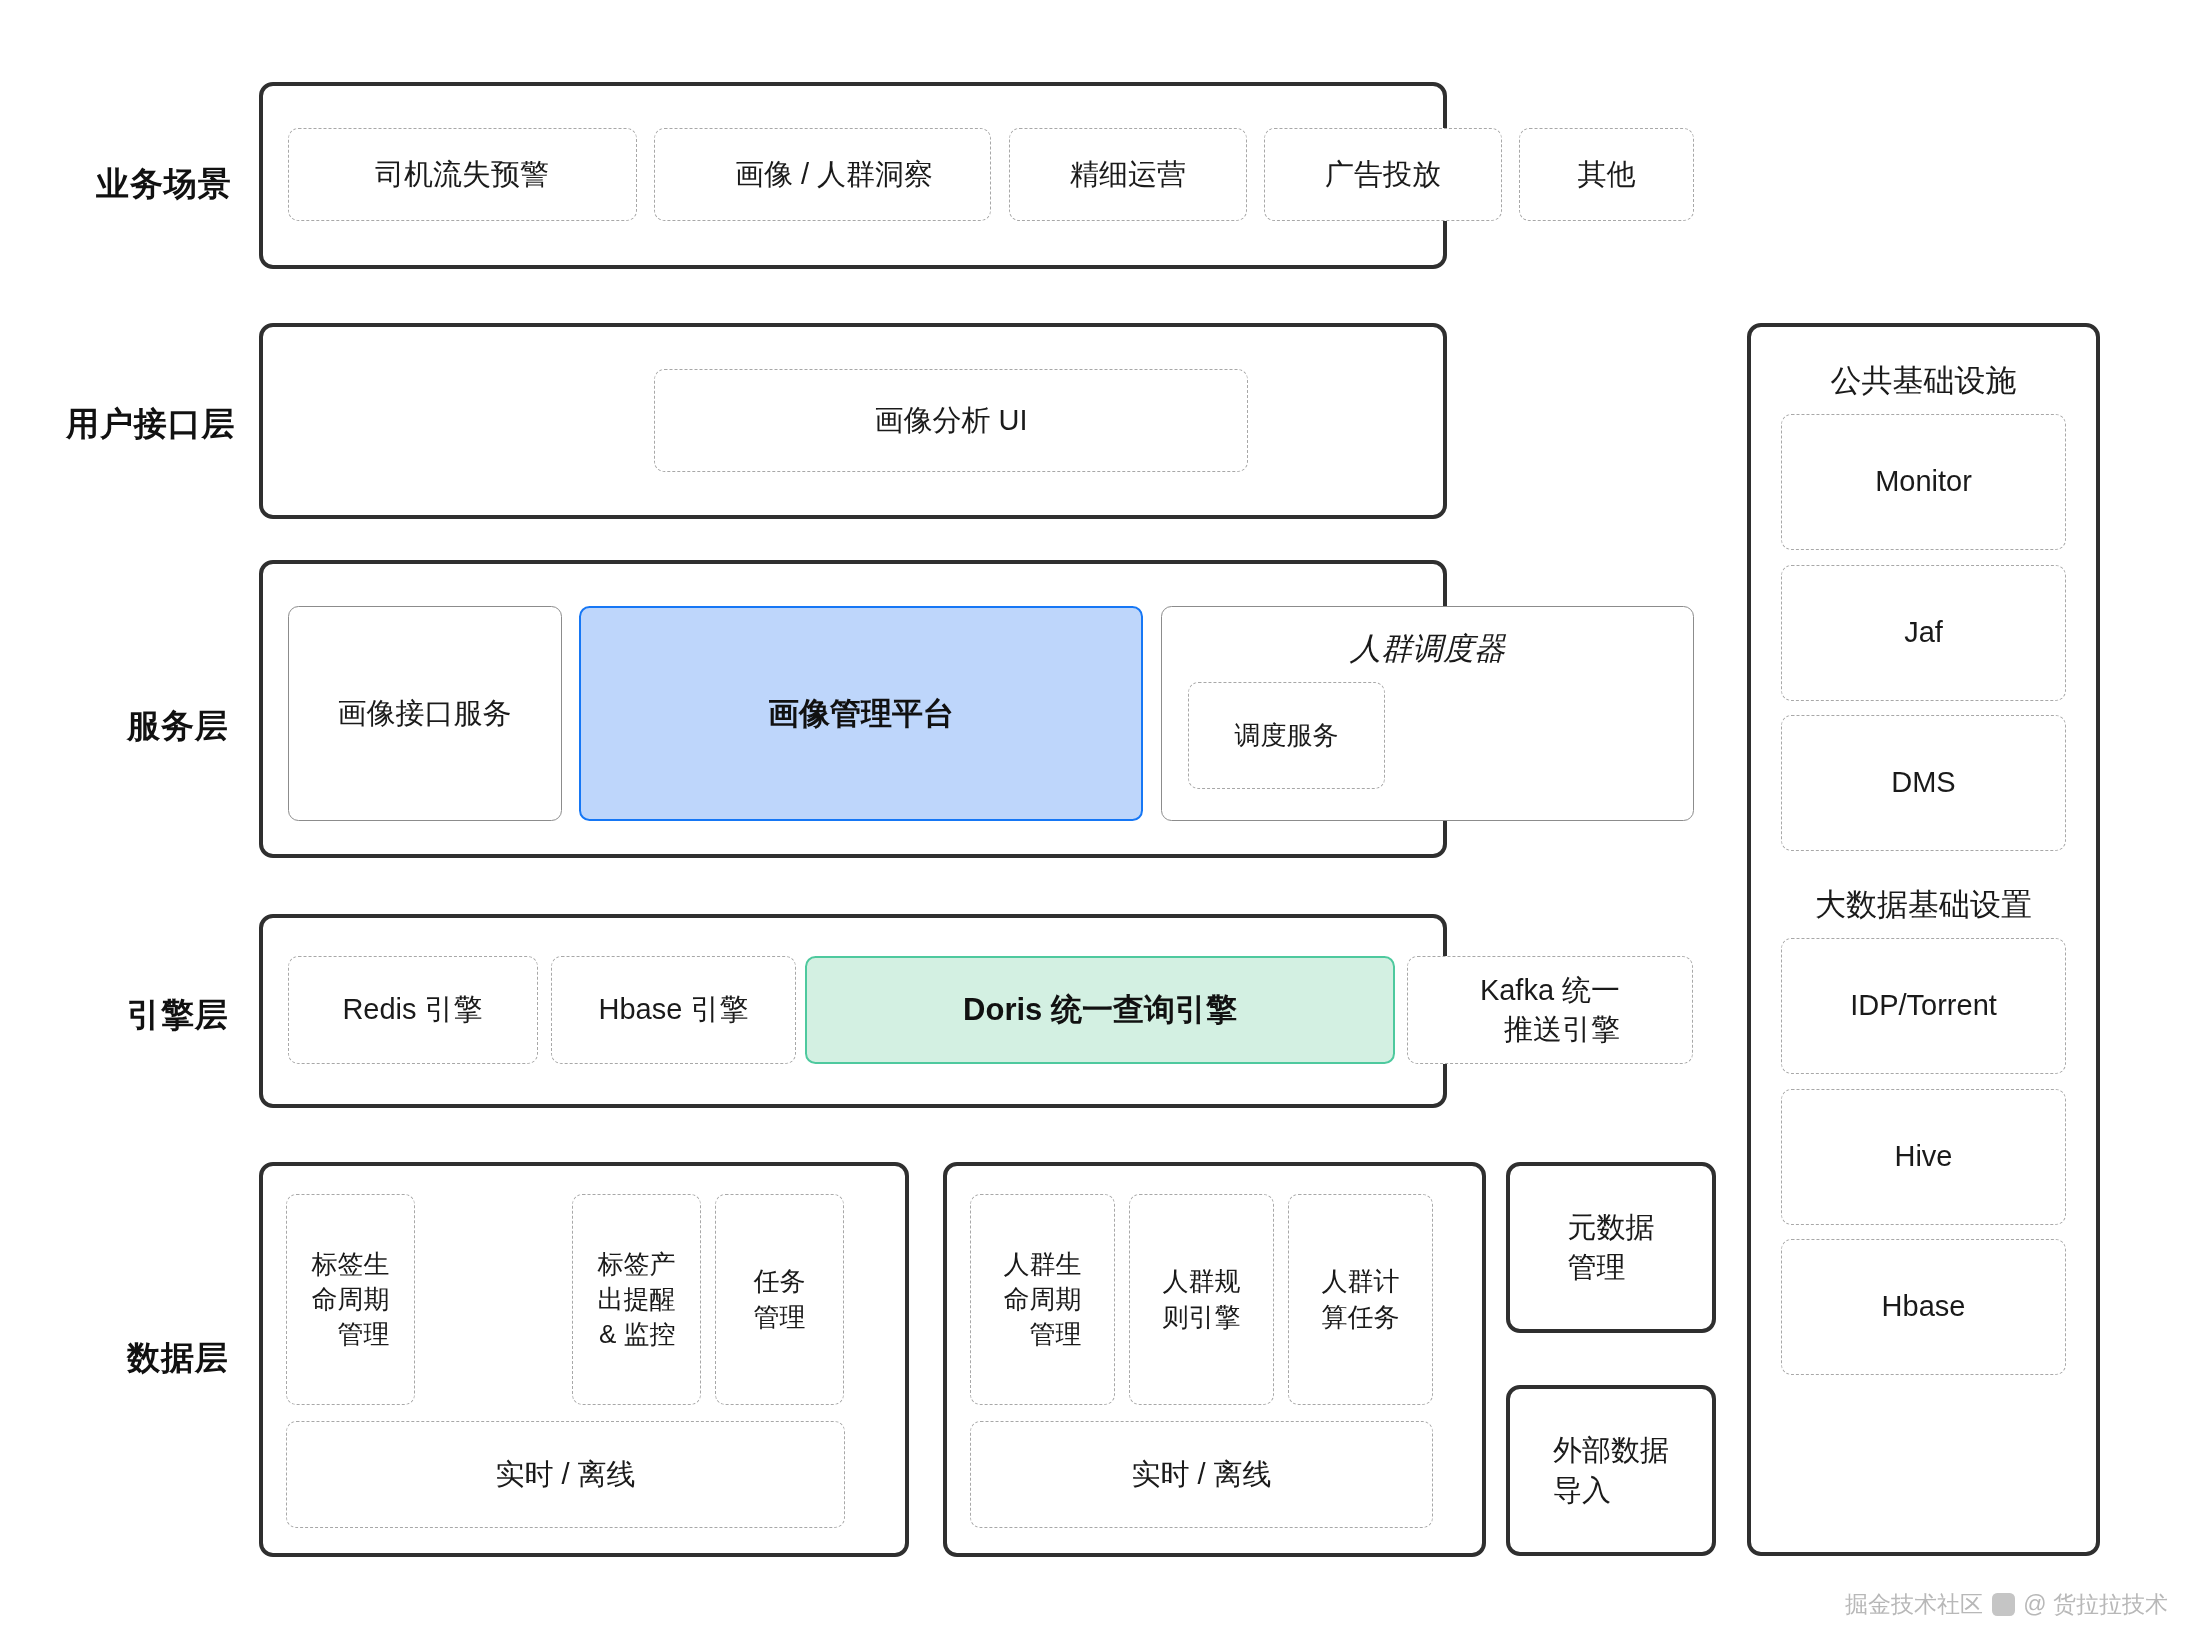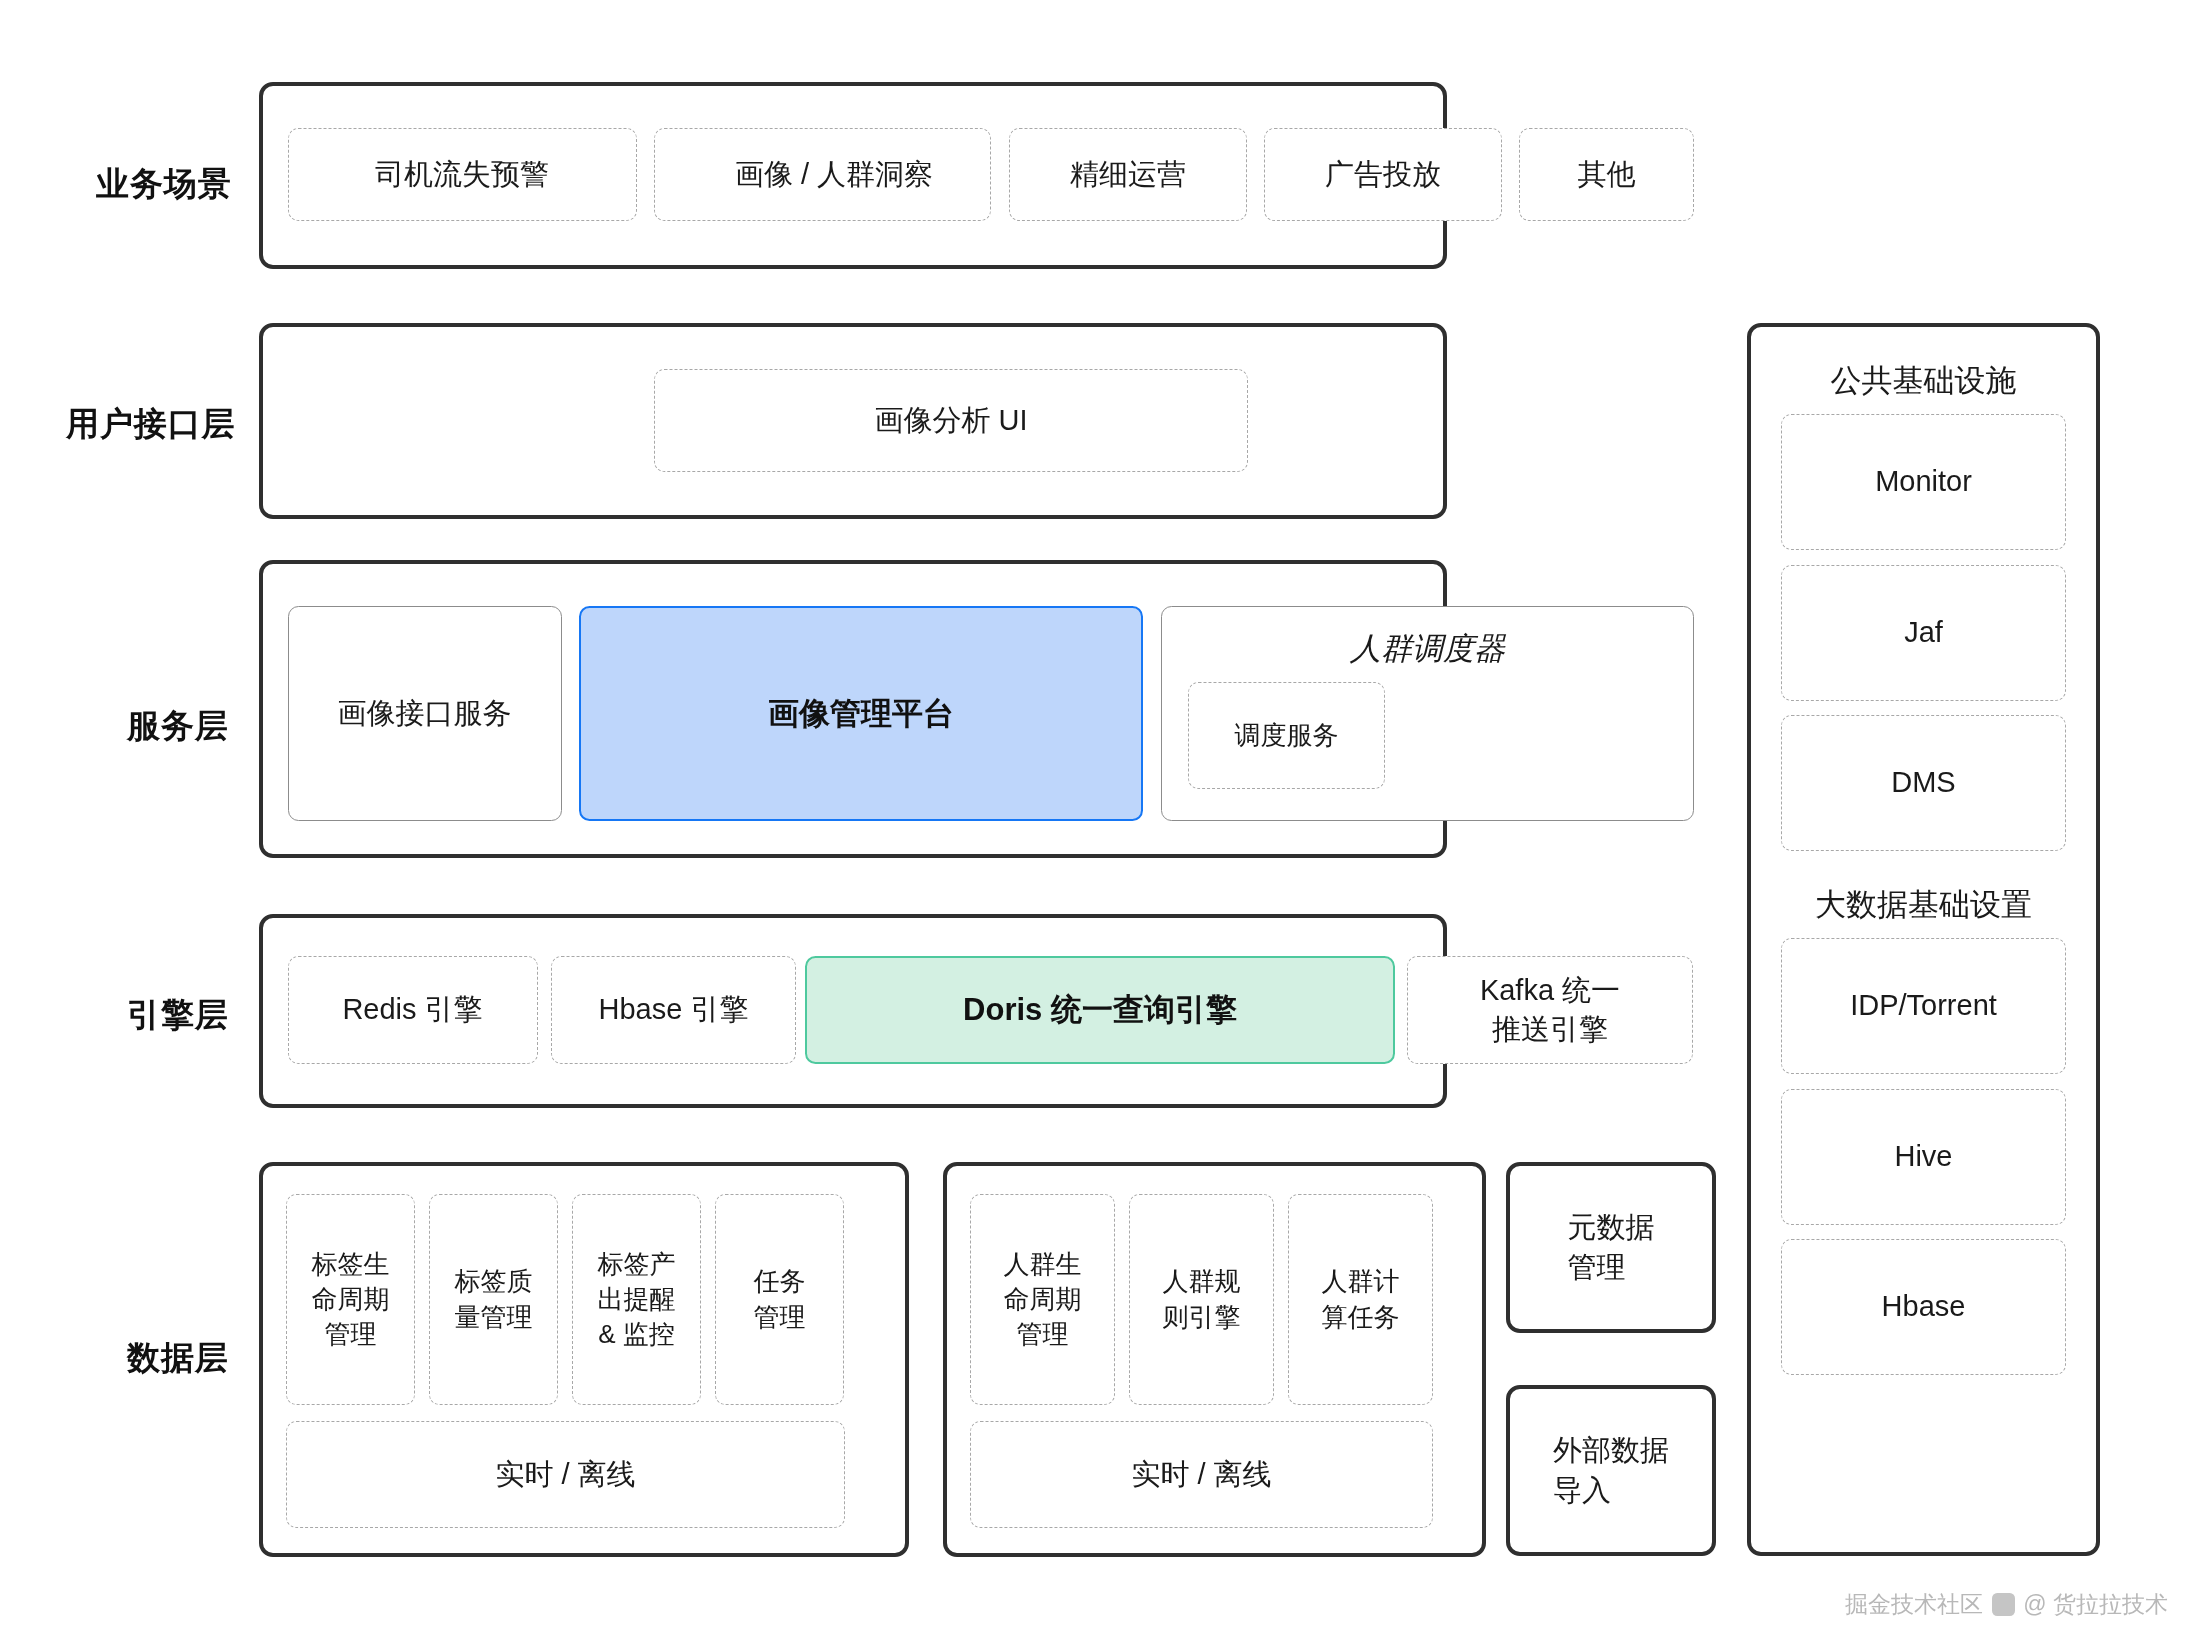--- a/index.html
+++ b/index.html
@@ -34,21 +34,21 @@
     justify-content: center;
     text-align: center;
   }
   .dashbox {
     border: 1.7px dashed #a8a8a8;
     border-radius: 10.5px;
     background: #ffffff;
     display: flex;
     align-items: center;
     justify-content: center;
-    text-align: center;
+    text-align: right;
   }
   .bluebox {
     border: 2.6px solid #1677f5;
     border-radius: 10.5px;
     background: #bed6fb;
     display: flex;
     align-items: center;
     justify-content: center;
     text-align: center;
   }
@@ -189,24 +189,20 @@
   </div>
 
   <div class="row-label" style="left:127px; top:1336px;">数据层</div>
 
   <div class="outer" id="grp-label">
     <div class="dashbox inner-abs" style="left:23px; top:28px; width:129px; height:211px;">
       <span class="cell-txt-sm multiline" style="white-space: pre-line;">标签生
 命周期
 管理</span>
     </div>
-    <div class="dashbox inner-abs" style="left:166px; top:28px; width:129px; height:211px;">
-      <span class="cell-txt-sm multiline" style="white-space: pre-line;">标签质
-量管理</span>
-    </div>
     <div class="dashbox inner-abs" style="left:309px; top:28px; width:129px; height:211px;">
       <span class="cell-txt-sm multiline" style="white-space: pre-line;">标签产
 出提醒
 &amp; 监控</span>
     </div>
     <div class="dashbox inner-abs" style="left:452px; top:28px; width:129px; height:211px;">
       <span class="cell-txt-sm multiline" style="white-space: pre-line;">任务
 管理</span>
     </div>
     <div class="dashbox inner-abs" style="left:23px; top:255px; width:559px; height:107px;">

